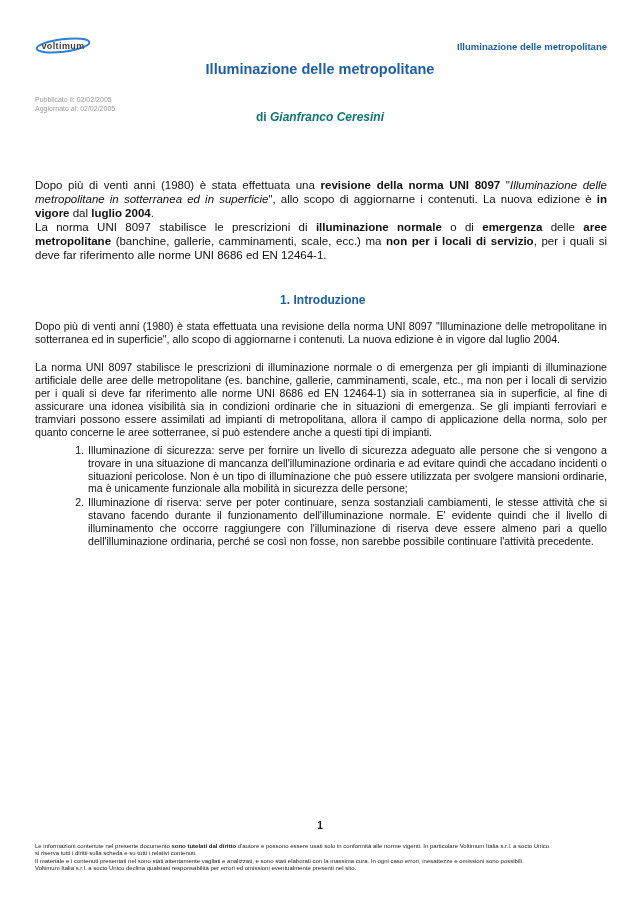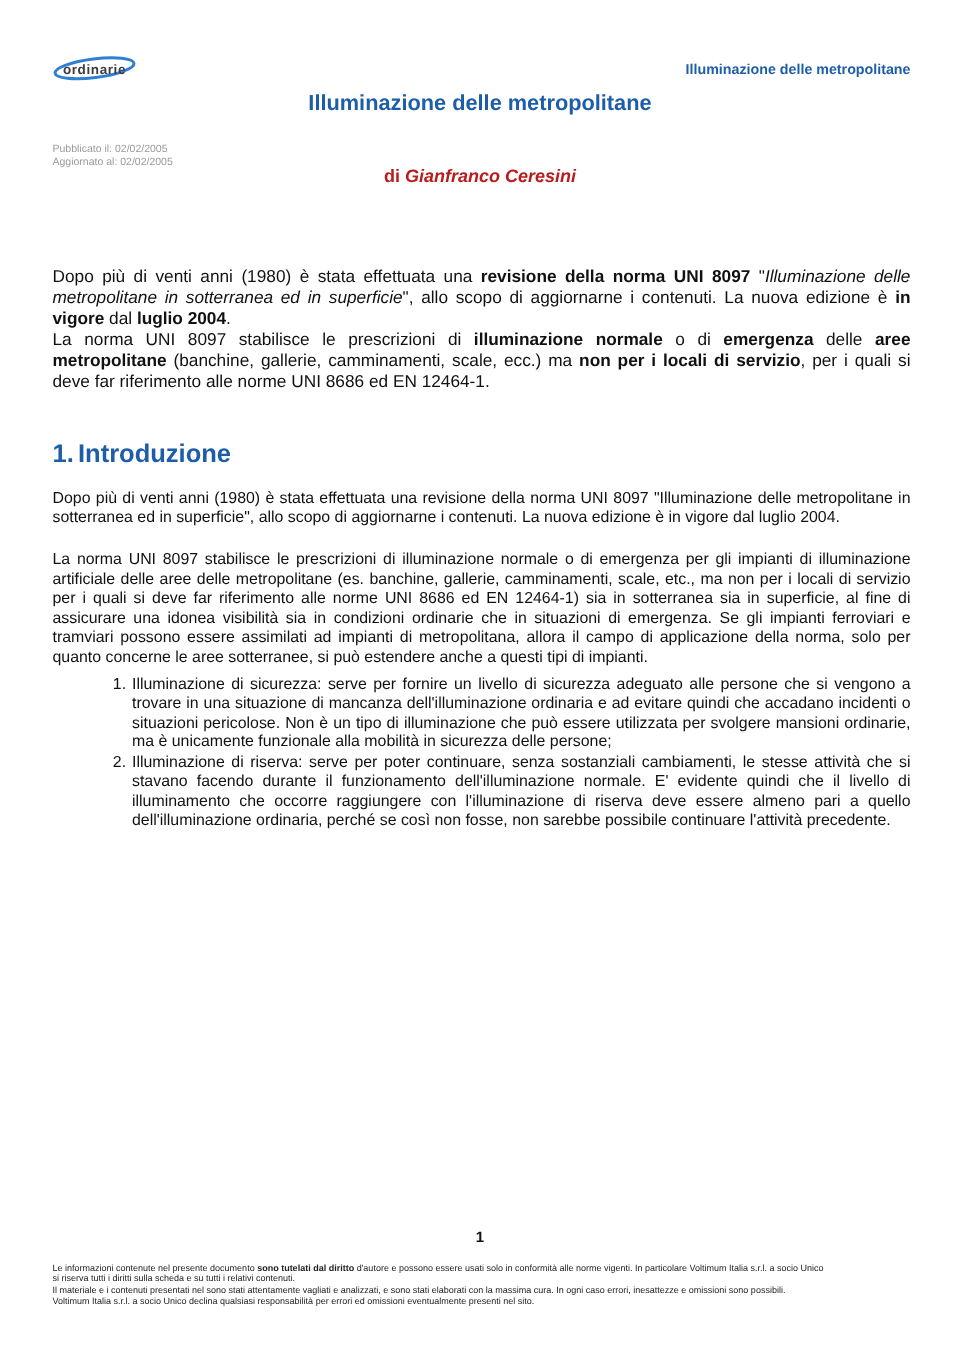--- a/index.html
+++ b/index.html
@@ -30,29 +30,29 @@
     position:absolute;left:0;right:0;top:61px;
     text-align:center;color:#1e5ea8;
     font-size:14.5px;font-weight:bold;line-height:17px;
   }
   .pub-dates{
     position:absolute;left:35px;top:95px;
     font-size:7px;line-height:9px;color:#9b9b9b;
   }
   .byline{
     position:absolute;left:0;right:0;top:110px;
-    text-align:center;color:#b91c1c;font-size:12px;
+    text-align:center;color:#0f766e;font-size:12px;
   }
 
   
   .content{position:absolute;left:35px;top:179px;width:572px;}
   .abstract{font-size:11.5px;line-height:13.9px;text-align:justify;}
   .sec-heading{
     margin:31px 0 0 0;
-    color:#1e5ea8;font-size:17px;font-weight:bold;
+    color:#1e5ea8;font-size:12px;font-weight:bold;text-align:center;
   }
   .sec-heading .num{display:inline-block;min-width:17px;}
   .content p{
     margin:13px 0 0 0;
     font-size:10.6px;line-height:12.9px;text-align:justify;
   }
   .content p.gap-lg{margin-top:15px;}
   .content p.gap-md{margin-top:11px;}
   ol.em-list{
     margin:5px 0 0 0;padding:0 0 0 40px;
@@ -74,21 +74,21 @@
 </style>
 </head>
 <body>
 
 <div class="page">
 
   <div class="logo">
     <svg width="58" height="21" viewBox="0 0 58 21">
       <ellipse cx="29" cy="10.5" rx="26.5" ry="6.2" fill="none" stroke="#2f7fd2" stroke-width="2" transform="rotate(-7 29 10.5)"></ellipse>
     </svg>
-    <span class="logo-text">ordinarie</span>
+    <span class="logo-text">voltimum</span>
   </div>
 
   <div class="header-right">Illuminazione delle metropolitane</div>
 
   <div class="doc-title">
     <div>Illuminazione delle metropolitane</div>
   </div>
 
   <div class="pub-dates">
     <div>Pubblicato il: 02/02/2005</div>

